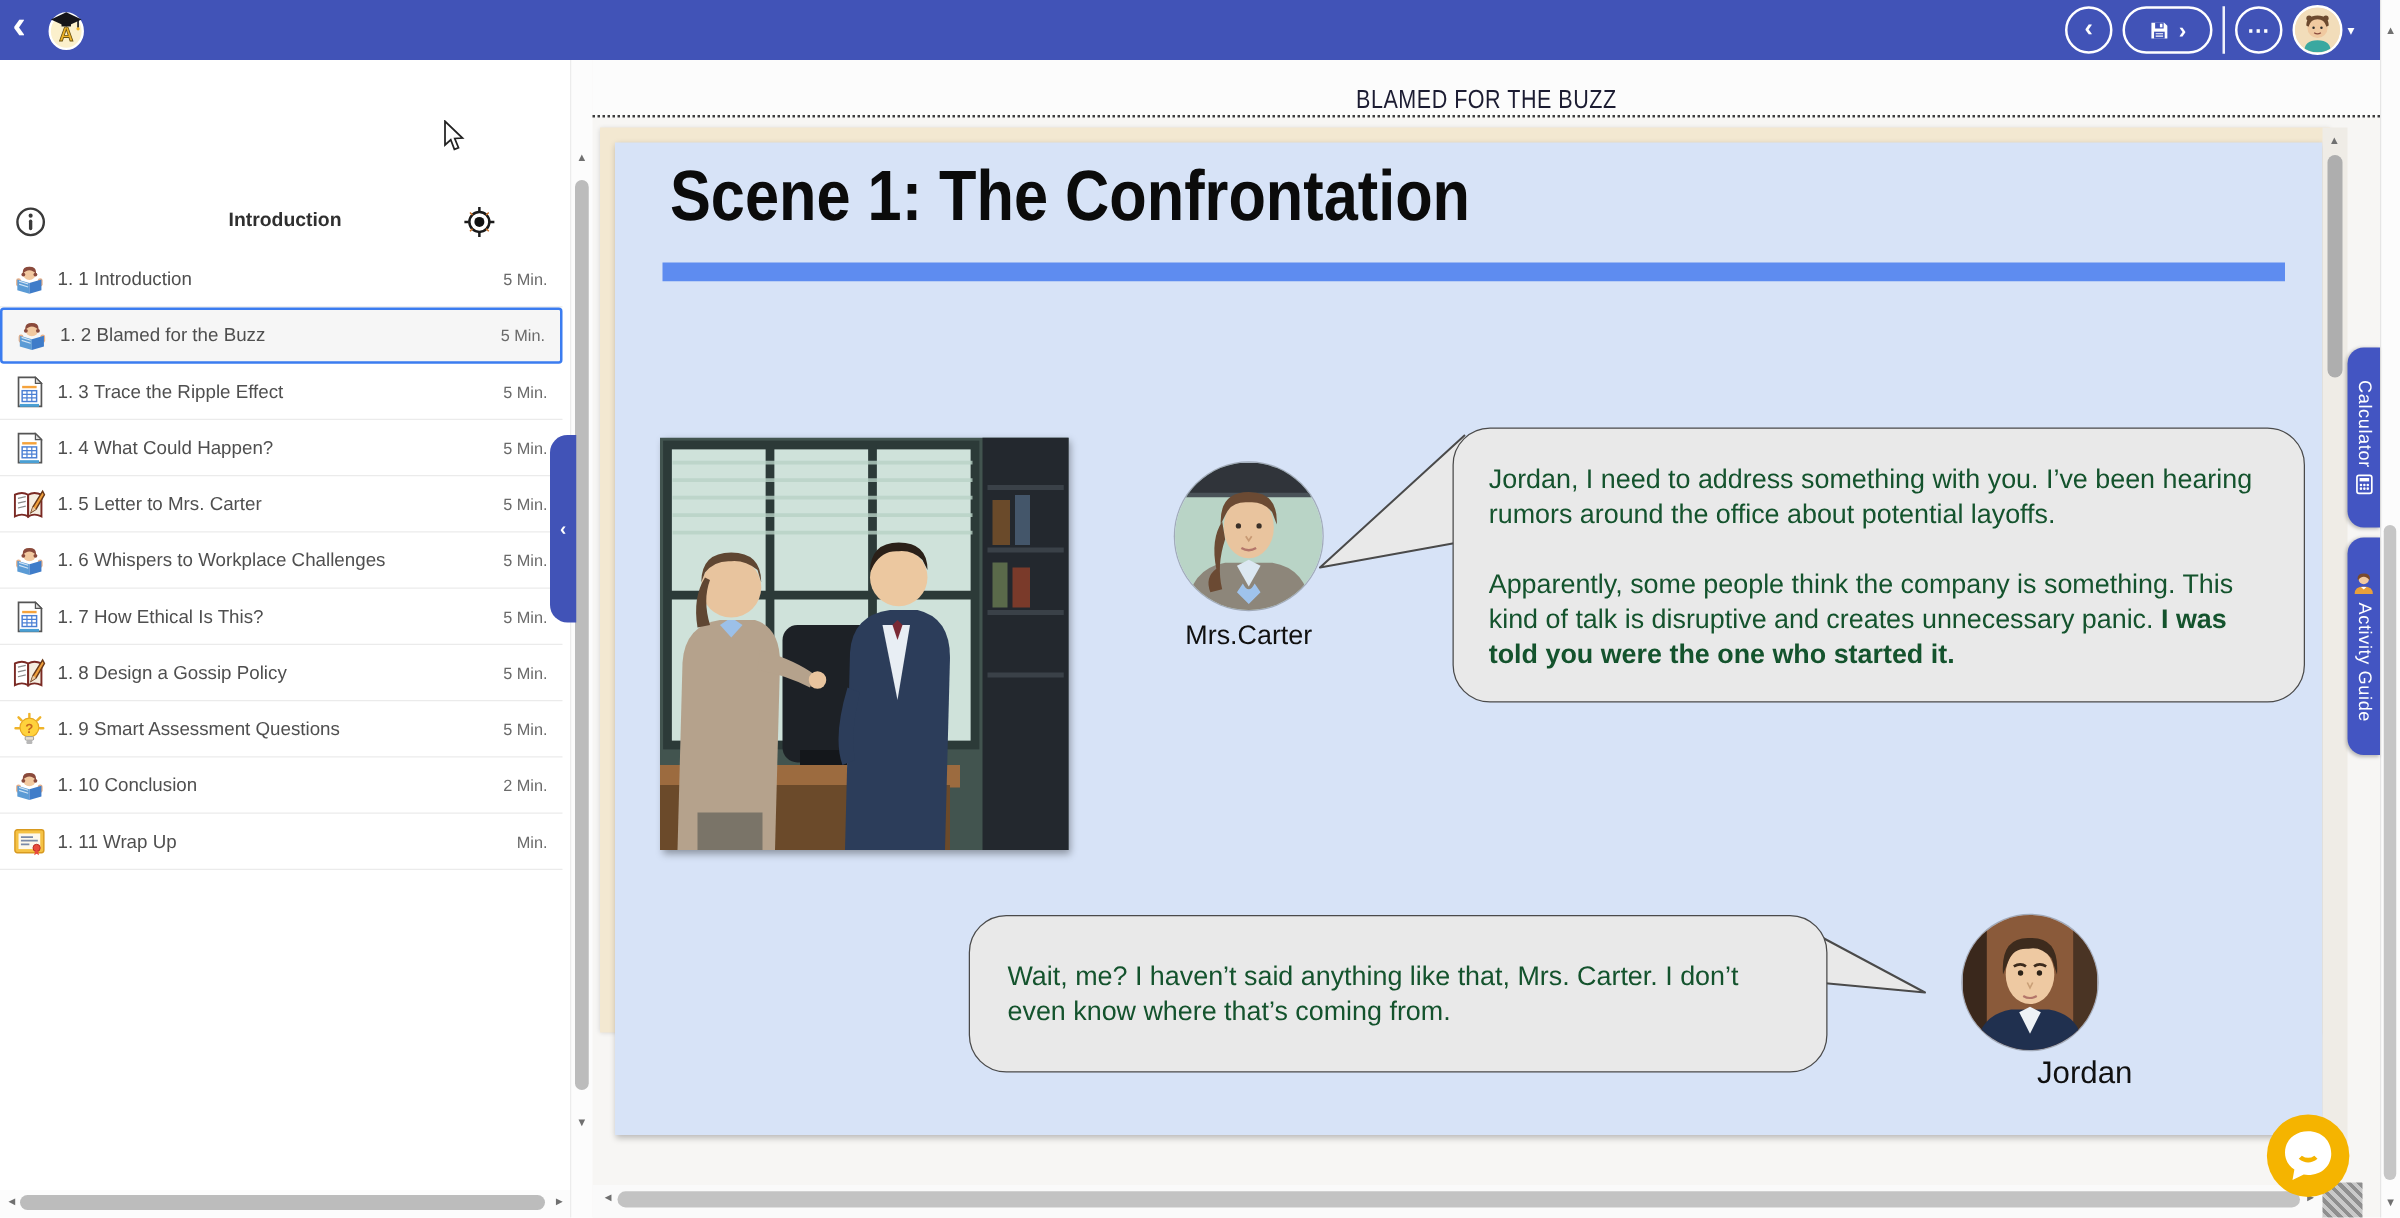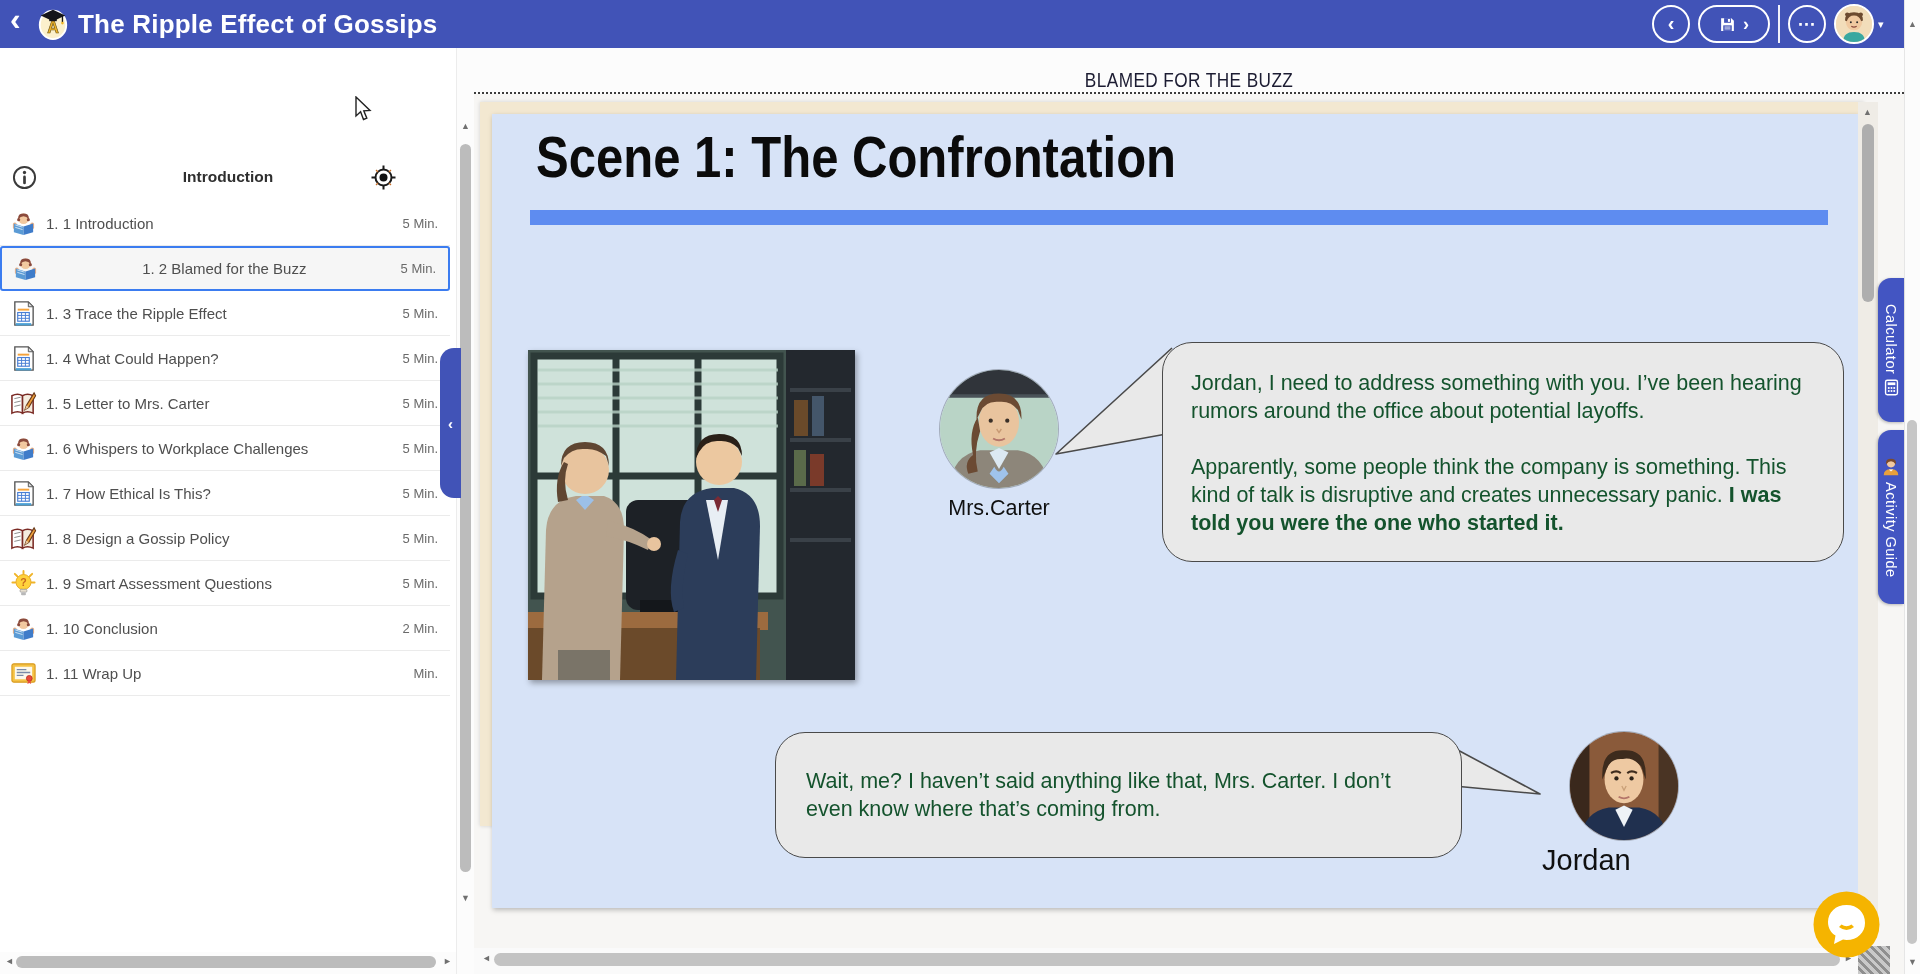--- a/index.html
+++ b/index.html
@@ -30,21 +30,21 @@
 
   
   #sidebar{position:absolute;left:0;top:48px;width:456px;height:926px;background:#fff;margin-top:23px;}
   #sb-header{position:absolute;left:0;top:90px;width:456px;height:36px;}
   #info-icon{position:absolute;left:12px;top:4px;width:25px;height:25px;cursor:pointer;}
   #section-title{position:absolute;left:60px;top:7px;width:336px;text-align:center;font-size:15.5px;font-weight:600;color:#2f2f2f;}
   #target-icon{position:absolute;left:370px;top:3px;width:27px;height:27px;cursor:pointer;}
   #sb-list{position:absolute;left:0;top:130px;width:450px;}
   .s-item{position:relative;height:45px;display:flex;align-items:center;padding:0 10px 0 10px;
     border-bottom:1px solid #ebebeb;cursor:pointer;color:#4f4f4f;}
-  .s-item.selected{border:2px solid var(--selected_border);border-radius:3px;background:#f6f6f6;text-align:center;}
+  .s-item.selected{border:2px solid var(--selected_border);border-radius:3px;background:#f6f6f6;}
   .s-icon{width:27px;height:27px;flex:0 0 27px;margin-right:9px;}
   .s-label{font-size:15px;flex:1 1 auto;white-space:nowrap;overflow:hidden;}
   .s-dur{font-size:13px;color:#6a6a6a;flex:0 0 auto;padding-right:2px;}
   #collapse-tab{position:absolute;left:440px;top:348px;width:21px;height:150px;background:var(--header_bg);
     border-radius:14px 0 0 14px;display:flex;align-items:center;justify-content:center;color:#fff;
     font-size:15px;font-weight:bold;cursor:pointer;z-index:5;}
 
   
   .sb-track{position:absolute;background:#fcfcfc;}
   .sb-thumb{position:absolute;background:#bcbcbc;border-radius:7px;cursor:pointer;}
@@ -79,21 +79,21 @@
   #carter-name{position:absolute;left:418px;top:382px;width:178px;text-align:center;font-size:21.5px;color:#101010;}
   .bubble{position:absolute;background:var(--bubble_bg);border:1.6px solid var(--bubble_border);
     border-radius:30px;font-size:21.5px;line-height:28px;color:#14532d;}
   #bubble-carter{left:670px;top:228px;width:682px;padding:26px 26px 24px 28px;}
   #bubble-carter p{margin:0 0 28px 0;}
   #bubble-carter p:last-child{margin:0;}
   #stage-direction{position:absolute;left:300px;top:548px;width:980px;text-align:center;
     font-size:26px;font-style:italic;font-weight:600;color:var(--intro_text);}
   #bubble-jordan{left:283px;top:618px;width:687px;padding:34px 30px;}
   #jordan-avatar{position:absolute;left:1078px;top:618px;width:108px;height:108px;border-radius:50%;overflow:hidden;box-shadow:0 0 0 1px rgba(0,0,0,.25);}
-  #jordan-name{position:absolute;left:1050px;top:730px;width:164px;text-align:left;font-size:29px;color:#101010;}
+  #jordan-name{position:absolute;left:1050px;top:730px;width:164px;text-align:right;font-size:25px;color:#101010;}
   .tail{position:absolute;}
 
   
   #inner-vtrack{left:1858px;top:102px;width:20px;height:812px;background:#efece6;}
   #inner-vup{left:1863px;top:108px;}
   #inner-vthumb{left:1862px;top:124px;width:12px;height:178px;background:#aeaeae;}
 
   
   #main-htrack{left:474px;top:948px;width:1384px;height:26px;background:#fafafa;}
   #main-hleft{left:482px;top:954px;}
@@ -208,21 +208,20 @@
 <div id="header">
   <div id="back-chevron">‹</div>
   <svg id="logo" viewBox="0 0 36 36">
     <ellipse cx="18" cy="19" rx="14" ry="15" fill="#fbf0cc" stroke="#fff" stroke-width="2"></ellipse>
     <text x="18" y="27" font-size="17" font-weight="bold" text-anchor="middle" fill="#f0b429" stroke="#6a5414" stroke-width=".7" font-family="Liberation Sans, sans-serif">A</text>
     <polygon points="18,3 5,9 18,15 31,9" fill="#15151a"></polygon>
     <rect x="14" y="12" width="8" height="3" fill="#15151a"></rect>
     <path d="M28 9 L28 16" stroke="#15151a" stroke-width="1.4"></path>
       <circle cx="28" cy="17" r="1.4" fill="#f0b429"></circle>
   </svg>
-  <div id="app-title">The Ripple Effect of Gossips</div>
   <div id="btn-prev" class="hbtn">‹</div>
   <div id="btn-save">
     <svg width="17" height="17" viewBox="0 0 20 20">
         <use href="#ic-floppy"></use>
       </svg>
     <span class="fwd">›</span>
   </div>
   <div id="hdr-divider"></div>
   <div id="btn-more" class="hbtn">⋯</div>
   <div id="user-avatar">

